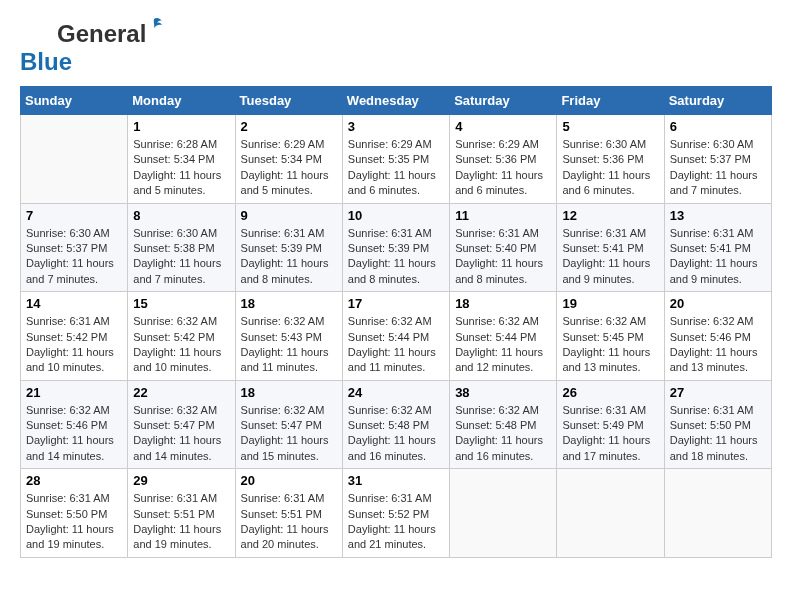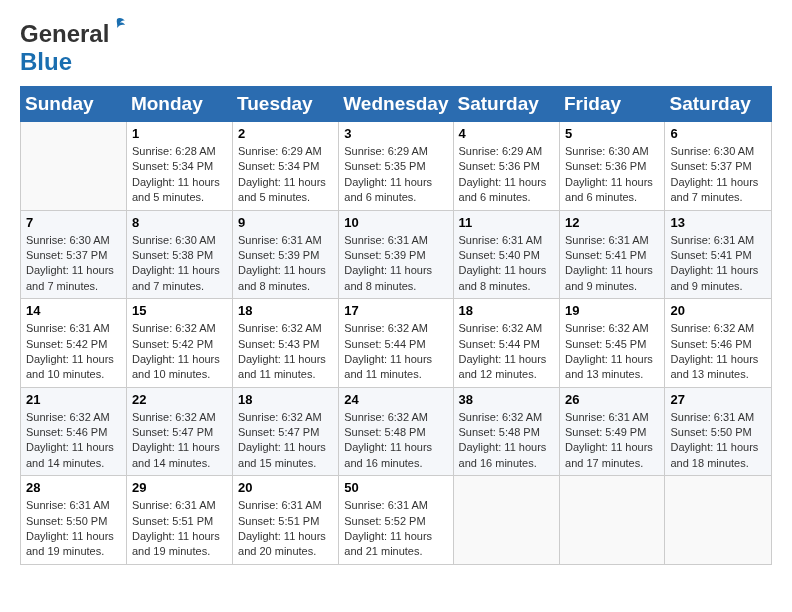--- a/index.html
+++ b/index.html
@@ -36,21 +36,21 @@
     table {
       width: 100%;
       border-collapse: collapse;
       font-size: 11px;
     }
     thead tr th {
       background-color: #2b6cb0;
       color: #fff;
       padding: 6px 4px;
       text-align: left;
-      font-size: 19px;
+      font-size: 13px;
       font-weight: bold;
       border: 1px solid #2b6cb0;
     }
     tbody tr td {
       border: 1px solid #ccc;
       vertical-align: top;
       padding: 4px 5px;
       min-height: 80px;
       width: 14.28%;
       background: #fff;
@@ -71,21 +71,21 @@
     .empty-cell {
       background: #f9f9f9;
     }
   </style>
 </head>
 <body>
 
 <div class="header">
   <div class="logo">
     <div style="display:flex;align-items:center;gap:2px;">
-      <div style="position:relative;display:inline-block;">
+      <div style="position:relative;display:inline-block;margin-left:37px;">
         <span style="font-size:24px;font-weight:bold;color:#333;">General</span>
         <svg style="position:absolute;top:-4px;right:-18px;" width="20" height="20" viewBox="0 0 20 20">
           <path d="M10 3 C12 1, 16 2, 18 5 C16 4, 14 5, 13 7 C15 6, 17 7, 18 9 C15 8, 12 9, 10 12 C11 9, 9 6, 10 3Z" fill="#1a6eb0"></path>
         </svg>
       </div>
     </div>
     <div style="display:flex;align-items:center;">
       <span style="font-size:24px;font-weight:bold;"><span style="color:#1a6eb0;margin-top:8px;">Blue</span></span>
     </div>
   </div>
@@ -232,21 +232,21 @@
         </td>
         <td>
           <span class="day-number">29</span>
           <div class="day-details">Sunrise: 6:31 AM<br>Sunset: 5:51 PM<br>Daylight: 11 hours<br>and 19 minutes.</div>
         </td>
         <td>
           <span class="day-number">20</span>
           <div class="day-details">Sunrise: 6:31 AM<br>Sunset: 5:51 PM<br>Daylight: 11 hours<br>and 20 minutes.</div>
         </td>
         <td>
-          <span class="day-number">50</span>
+          <span class="day-number">31</span>
           <div class="day-details">Sunrise: 6:31 AM<br>Sunset: 5:52 PM<br>Daylight: 11 hours<br>and 21 minutes.</div>
         </td>
         <td class="empty-cell"></td>
         <td class="empty-cell"></td>
         <td class="empty-cell"></td>
       </tr>
     </tbody>
 </table>
 
 </body></html>

